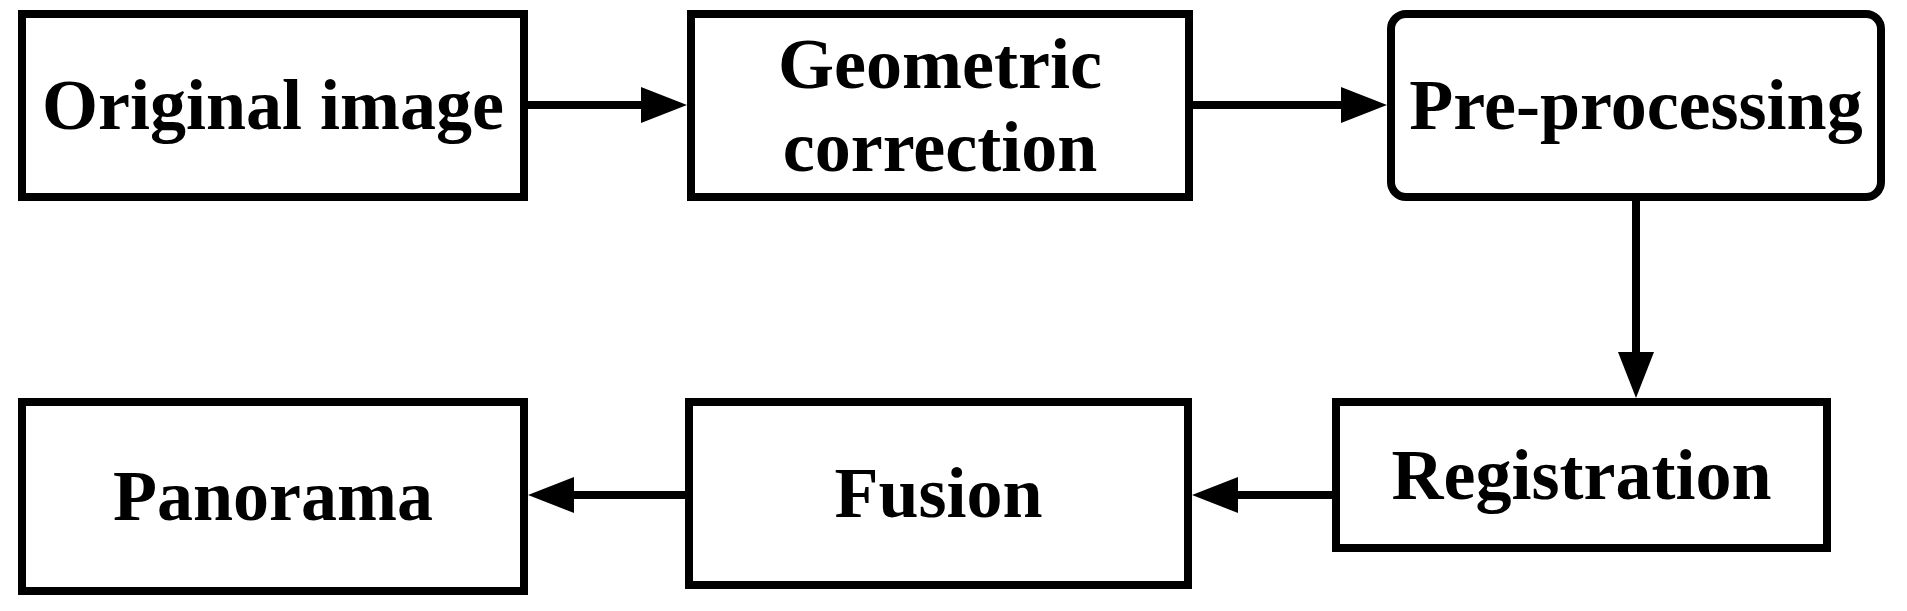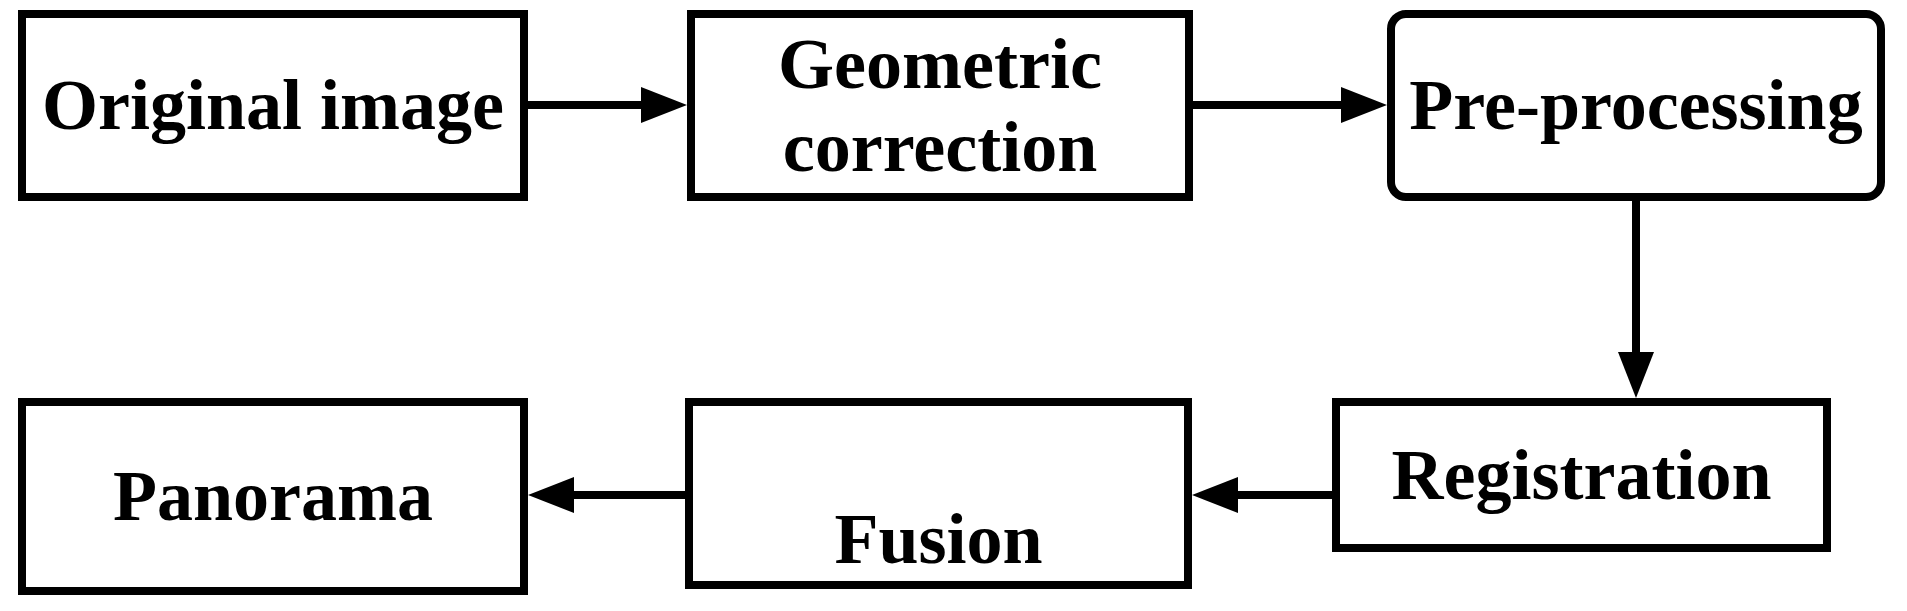--- a/index.html
+++ b/index.html
@@ -31,21 +31,21 @@
     line-height: 1.15;
     color: #000000;
     padding: 0 8px;
   }
   
   .n-original      { left: 18px;   top: 10px;  width: 510px; height: 191px; }
   .n-geometric     { left: 687px;  top: 10px;  width: 506px; height: 191px; }
   .n-preprocessing { left: 1387px; top: 10px;  width: 498px; height: 191px; border-radius: 19px; }
   
   .n-panorama      { left: 18px;   top: 398px; width: 510px; height: 197px; }
-  .n-fusion        { left: 685px;  top: 398px; width: 507px; height: 191px; align-items: flex-end; }
+  .n-fusion        { left: 685px;  top: 398px; width: 507px; height: 191px; }
   .n-registration  { left: 1332px; top: 398px; width: 499px; height: 154px; }
 
   .edges {
     position: absolute;
     left: 0;
     top: 0;
     width: 1907px;
     height: 611px;
     pointer-events: none;
   }

